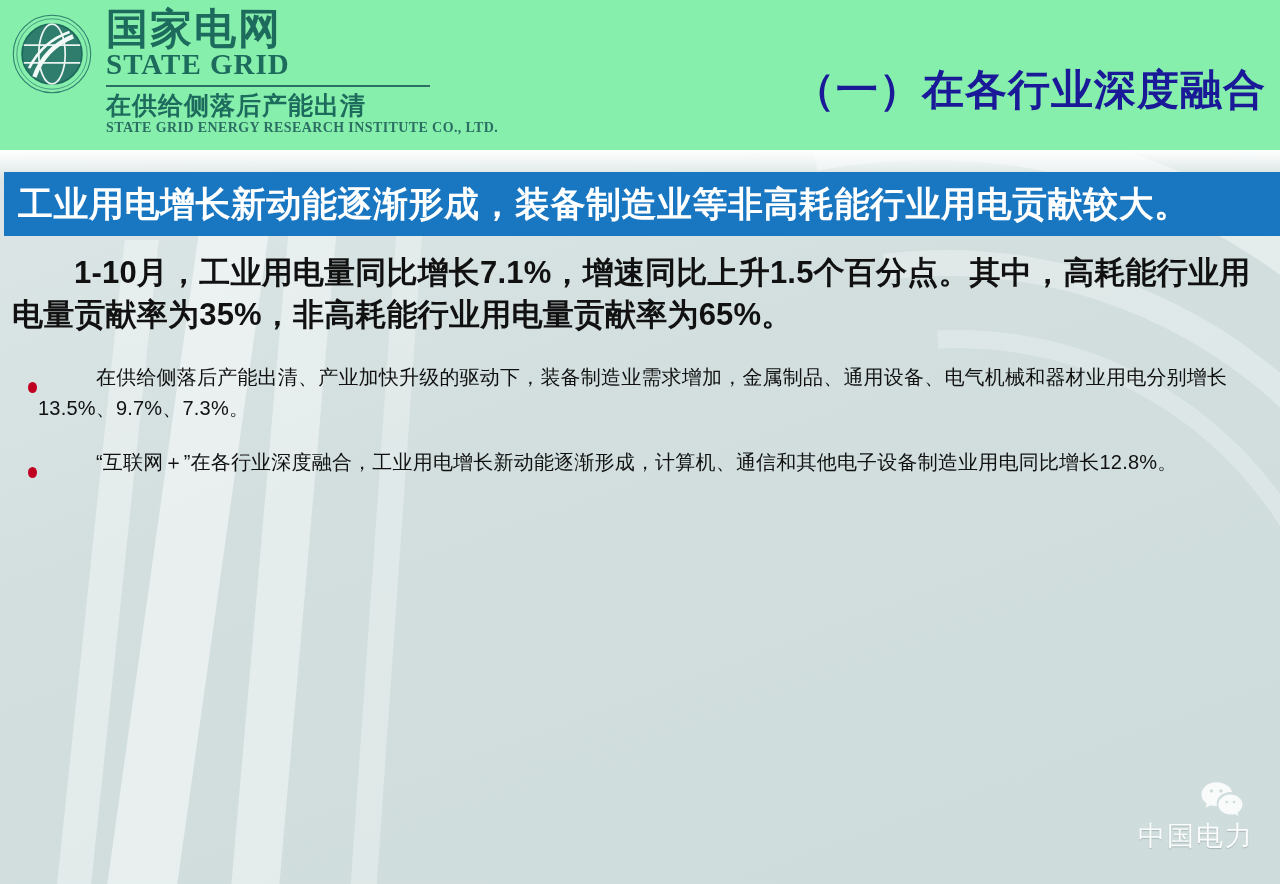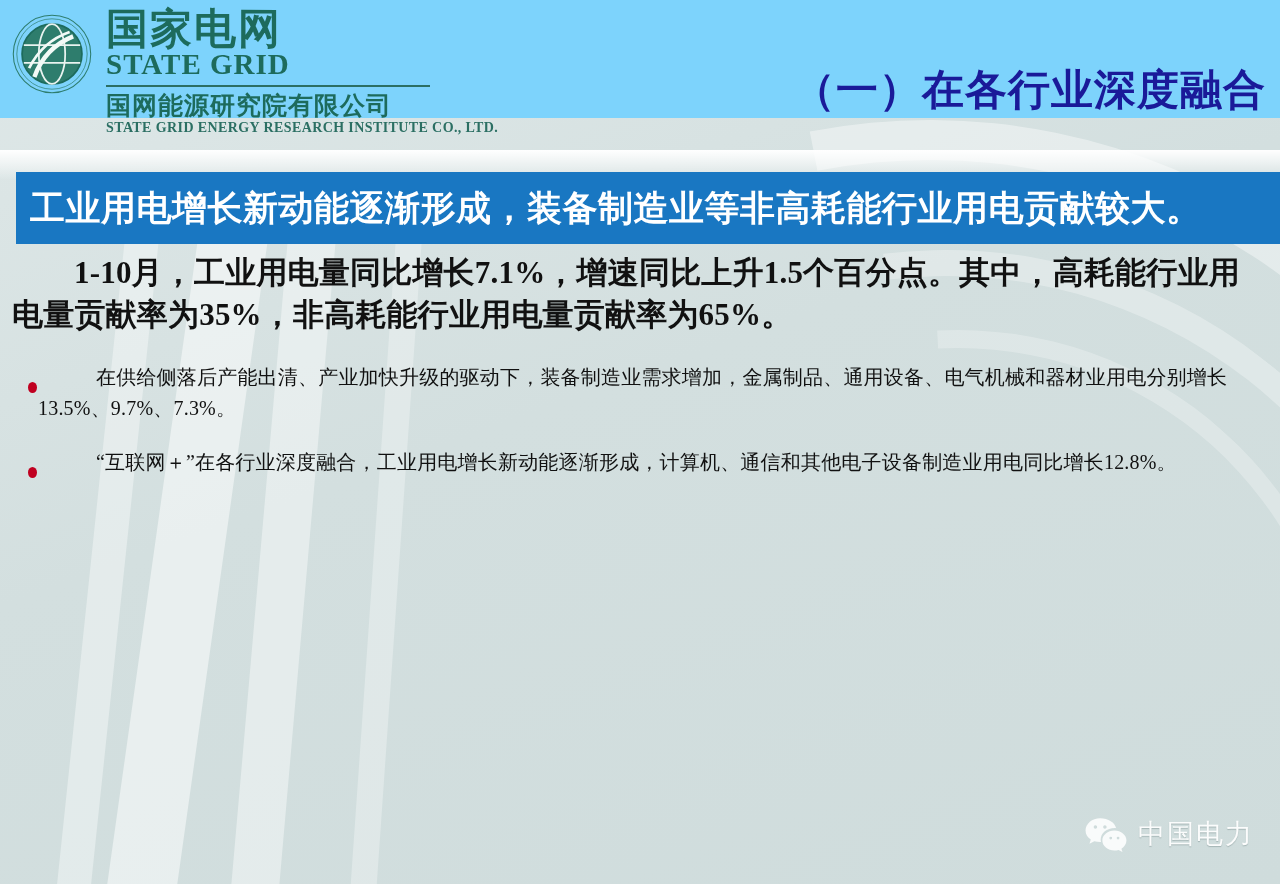--- a/index.html
+++ b/index.html
@@ -63,22 +63,22 @@
   }
   .fade-top {
     position: absolute;
     left: 0; top: 150px; right: 0; height: 30px;
     background: linear-gradient(to bottom, #ffffff, rgba(255,255,255,0));
   }
 
   
   .header {
     position: absolute;
-    left: 0; top: 0; right: 0; height: 118px;
-    background: #7dd3fc;
+    left: 0; top: 0; right: 0; height: 150px;
+    background: #86efac;
     z-index: 5;
   }
   .logo-block {
     position: absolute;
     left: 8px; top: 8px;
     display: flex;
     align-items: flex-start;
   }
   .emblem {
     width: 88px; height: 88px;
@@ -133,23 +133,23 @@
     font-size: 42px;
     font-weight: bold;
     color: #1a1a99;
     letter-spacing: 1px;
     white-space: nowrap;
   }
 
   
   .banner {
     position: absolute;
-    left: 16px; right: 0;
+    left: 4px; right: 0;
     top: 172px;
-    height: 72px;
+    height: 64px;
     background: #1977c2;
     display: flex;
     align-items: center;
     z-index: 4;
   }
   .banner-text {
     font-family: "DejaVu Sans", sans-serif;
     font-size: 35px;
     font-weight: bold;
     color: #ffffff;
@@ -157,21 +157,21 @@
     letter-spacing: 0.5px;
     white-space: nowrap;
   }
 
   
   .content {
     position: absolute;
     left: 0; right: 12px;
     top: 252px;
     z-index: 3;
-    font-family: Liberation Serif, serif;
+    font-family: Liberation Sans, sans-serif;
   }
   .lead {
     font-size: 31px;
     font-weight: bold;
     color: #111111;
     line-height: 1.36;
     padding: 0 14px 0 12px;
     text-indent: 62px;
     letter-spacing: 0.2px;
   }
@@ -197,23 +197,24 @@
     text-indent: 58px;
     letter-spacing: 0.2px;
   }
 
   
   .watermark {
     position: absolute;
     right: 26px;
     bottom: 30px;
     display: flex;
-    align-items: flex-start;
+    align-items: flex-end;
     z-index: 6;
     opacity: 0.92;
+    flex-direction: column;
   }
   .wechat-icon { width: 44px; height: 38px; margin-right: 10px; }
   .wm-text {
     font-family: "DejaVu Sans", sans-serif;
     font-size: 27px;
     color: #ffffff;
     letter-spacing: 2px;
     text-shadow: 0 1px 1px rgba(120,140,140,0.55);
   }
 </style>
@@ -243,21 +244,21 @@
         <path d="M18 40h64M18 60h64" stroke="#e9f3f0" stroke-width="2" fill="none"></path>
         <path d="M30 76c8-22 24-38 44-46" stroke="#f2faf7" stroke-width="5" fill="none"></path>
         <path d="M24 66c10-20 26-34 46-41" stroke="#f2faf7" stroke-width="3" fill="none"></path>
         <circle cx="50" cy="50" r="44" fill="none" stroke="#2e7d6d" stroke-width="1.2"></circle>
         <circle cx="50" cy="50" r="40" fill="none" stroke="#2e7d6d" stroke-width="0.8"></circle>
       </svg>
       <div class="logo-text">
         <div class="logo-cn">国家电网</div>
         <div class="logo-en">STATE GRID</div>
         <div class="logo-rule"></div>
-        <div class="logo-cn2">国网能源研究院有限公司</div>
+        <div class="logo-cn2">在供给侧落后产能出清</div>
         <div class="logo-en2">STATE GRID ENERGY RESEARCH INSTITUTE CO., LTD.</div>
       </div>
     </div>
     <div class="slide-title">（一）在各行业深度融合</div>
   </div>
 
   <div class="banner">
     <div class="banner-text">工业用电增长新动能逐渐形成，装备制造业等非高耗能行业用电贡献较大。</div>
   </div>
 

